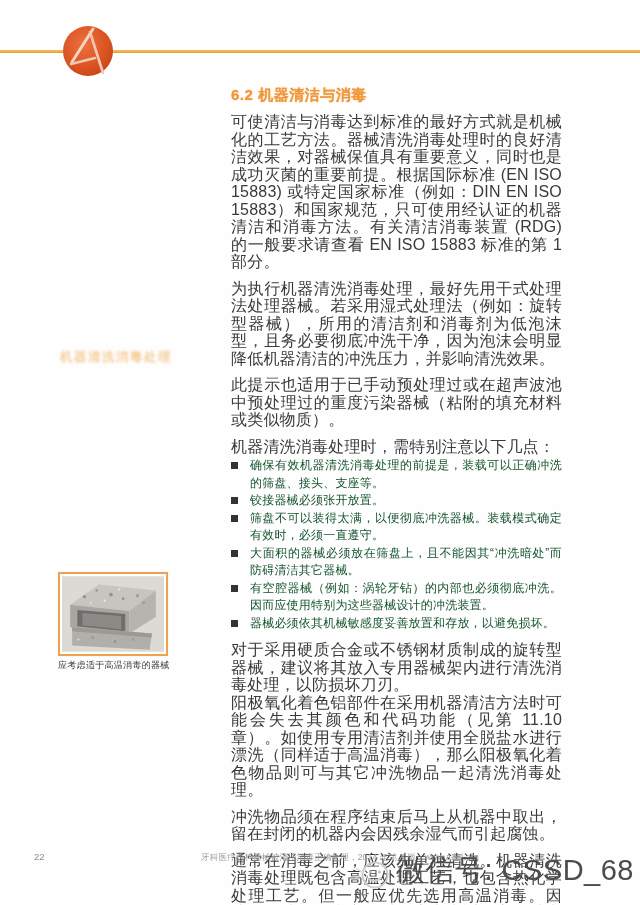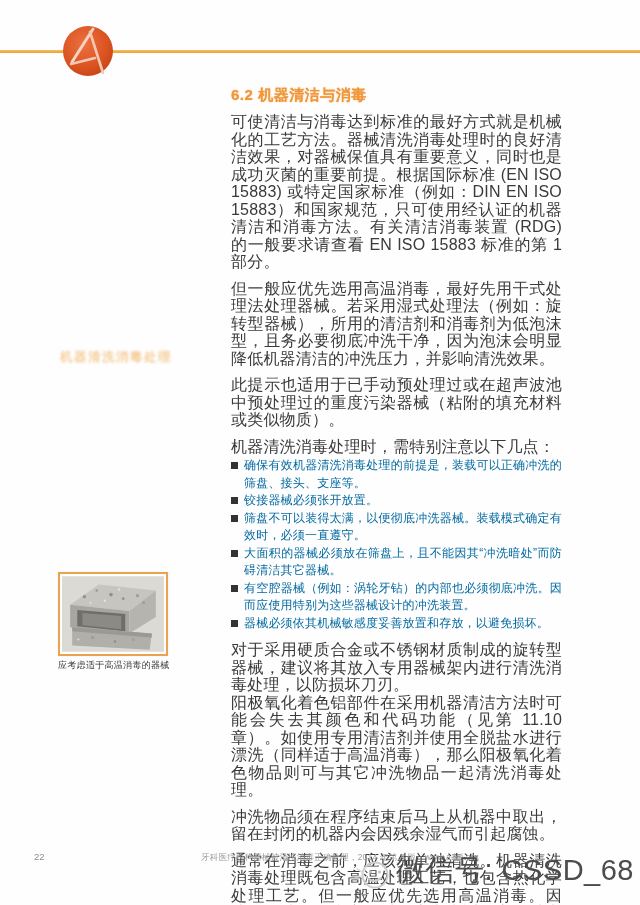--- a/index.html
+++ b/index.html
@@ -13,21 +13,21 @@
   .logo{position:absolute;left:62px;top:25px;width:52px;height:52px;z-index:2;}
   
   .content{position:absolute;left:231px;top:86px;width:331px;}
   .heading{margin:0 0 8px;font-size:15px;font-weight:bold;color:#f0973c;
     letter-spacing:.5px;text-shadow:0 0 1.2px rgba(240,160,70,.9);filter:blur(.3px);}
   .heading .num{margin-right:5px;}
   .para{margin:0 0 9px;font-size:16px;line-height:17.5px;color:#3a3a3a;
     text-align:justify;letter-spacing:.2px;}
   .intro{margin-bottom:2px;}
   .bullets{list-style:none;margin:0 0 9px;padding:0;}
-  .bullet{display:flex;gap:6px;font-size:12px;line-height:17.5px;color:#0369a1;}
+  .bullet{display:flex;gap:12px;font-size:12px;line-height:17.5px;color:#14532d;}
   .sq{width:7px;height:7px;background:#333;margin-top:5px;flex:none;}
   .bt{flex:1;text-align:justify;letter-spacing:.2px;}
   .tight-bottom{margin-bottom:0;}
   .gap-top{margin-top:8px;}
   
   .margin-note{position:absolute;left:60px;top:349px;font-size:12.5px;font-weight:bold;
     color:#f6cf9d;letter-spacing:1.5px;filter:blur(1.1px);white-space:nowrap;}
   
   .figure{position:absolute;left:58px;top:572px;width:102px;height:76px;
     border:2px solid #eca24e;background:#fff;padding:2px;box-shadow:0 0 2px rgba(0,0,0,.08);}
@@ -68,21 +68,21 @@
 
   <div class="margin-note">机器清洗消毒处理</div>
 
   <main class="content">
     <h2 class="heading">
       <span class="num">6.2</span><span>机器清洁与消毒</span>
     </h2>
 
     <p class="para">可使清洁与消毒达到标准的最好方式就是机械化的工艺方法。器械清洗消毒处理时的良好清洁效果，对器械保值具有重要意义，同时也是成功灭菌的重要前提。根据国际标准 (EN ISO 15883) 或特定国家标准（例如：DIN EN ISO 15883）和国家规范，只可使用经认证的机器清洁和消毒方法。有关清洁消毒装置 (RDG) 的一般要求请查看 EN ISO 15883 标准的第 1 部分。</p>
 
-    <p class="para">但一般应优先选用高温消毒，最好先用干式处理法处理器械。若采用湿式处理法（例如：旋转型器械），所用的清洁剂和消毒剂为低泡沫型，且务必要彻底冲洗干净，因为泡沫会明显降低机器清洁的冲洗压力，并影响清洗效果。</p>
+    <p class="para">为执行机器清洗消毒处理，最好先用干式处理法处理器械。若采用湿式处理法（例如：旋转型器械），所用的清洁剂和消毒剂为低泡沫型，且务必要彻底冲洗干净，因为泡沫会明显降低机器清洁的冲洗压力，并影响清洗效果。</p>
 
     <p class="para">此提示也适用于已手动预处理过或在超声波池中预处理过的重度污染器械（粘附的填充材料或类似物质）。</p>
 
     <p class="para intro">机器清洗消毒处理时，需特别注意以下几点：</p>
 
     <ul class="bullets">
       <li class="bullet">
         <span class="sq"></span>
         <span class="bt">确保有效机器清洗消毒处理的前提是，装载可以正确冲洗的筛盘、接头、支座等。</span>
       </li>

